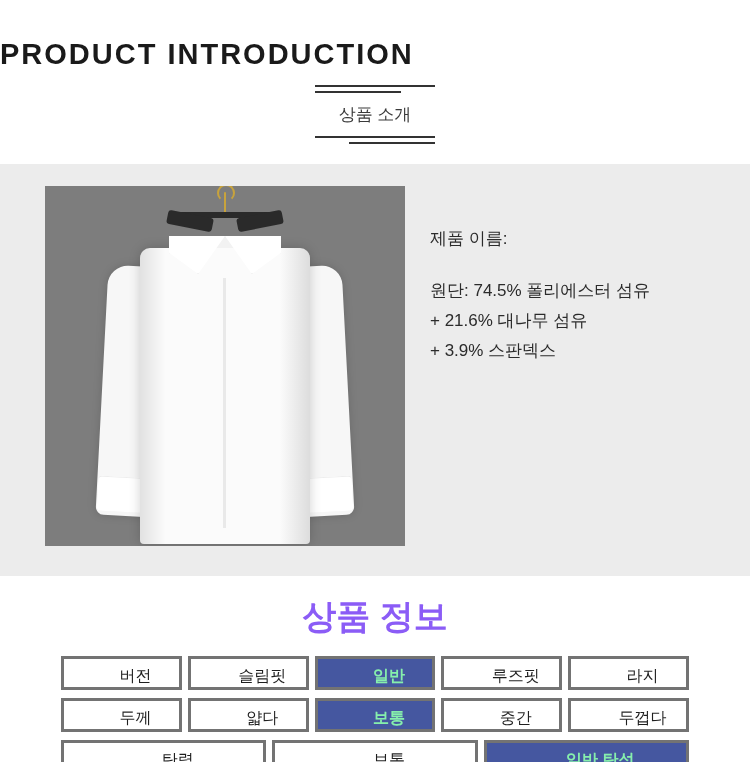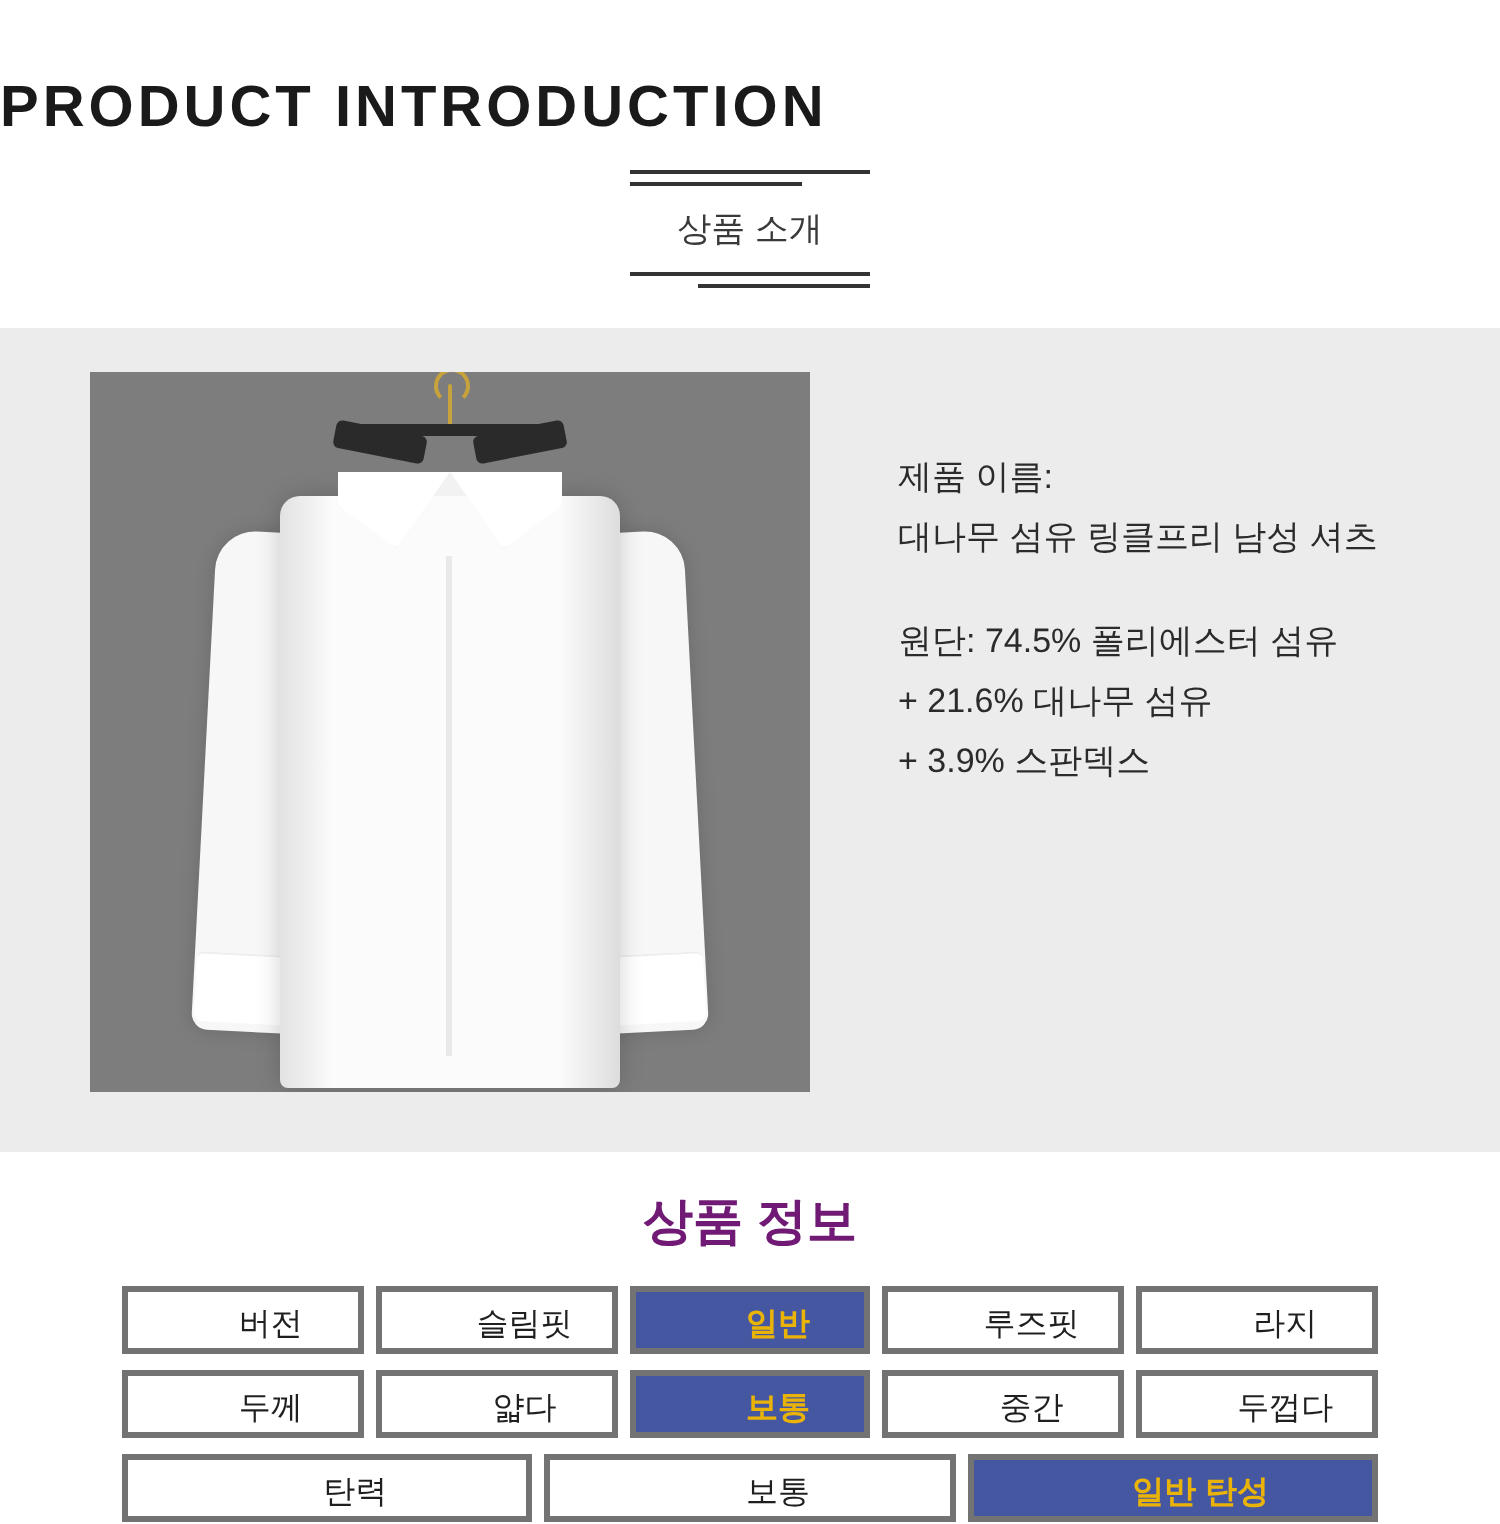--- a/index.html
+++ b/index.html
@@ -66,21 +66,20 @@
   }
 
   
   .product-section {
     margin-top: 20px;
     background: #ececec;
     height: 412px;
     position: relative;
     display: flex;
     align-items: flex-start;
-    gap: 19px;
   }
   .photo-wrap {
     margin: 22px 0 0 45px;
     width: 360px;
     height: 360px;
     background: #7d7d7d;
     position: relative;
     overflow: hidden;
     flex: none;
   }
@@ -246,23 +245,23 @@
   .info-block { margin-bottom: 22px; }
   .info-line { white-space: nowrap; }
 
   
   .spec-section {
     background: #ffffff;
     padding-top: 18px;
   }
   .spec-title {
     text-align: center;
-    font-size: 25px;
+    font-size: 34px;
     font-weight: bold;
-    color: #701a75;
+    color: #8b5cf6;
     margin-bottom: 16px;
   }
   .spec-table {
     width: 628px;
     margin: 0 auto;
   }
   .spec-row {
     display: flex;
     margin-bottom: 8px;
     gap: 6px;
@@ -276,21 +275,21 @@
     font-size: 16px;
     color: #1f1f1f;
     background: #ffffff;
     box-sizing: border-box;
     white-space: nowrap;
     padding-left: 28px;
   }
   .spec-cell.head { }
   .spec-cell.active {
     background: #4557a0;
-    color: #eab308;
+    color: #86efac;
     font-weight: bold;
   }
 </style>
 </head>
 <body>
 
 <div class="page">
 
   <div class="header">
     <div class="header-title">PRODUCT  INTRODUCTION</div>
@@ -326,21 +325,20 @@
           <div class="collar-band"></div>
           <div class="collar-l"></div>
           <div class="collar-r"></div>
         </div>
       </div>
     </div>
 
     <div class="product-info">
       <div class="info-block">
         <div class="info-line">제품 이름:</div>
-        <div class="info-line">대나무 섬유 링클프리 남성 셔츠</div>
       </div>
       <div class="info-block">
         <div class="info-line">원단: 74.5% 폴리에스터 섬유</div>
         <div class="info-line">+ 21.6% 대나무 섬유</div>
         <div class="info-line">+ 3.9% 스판덱스</div>
       </div>
     </div>
   </div>
 
   <div class="spec-section">

